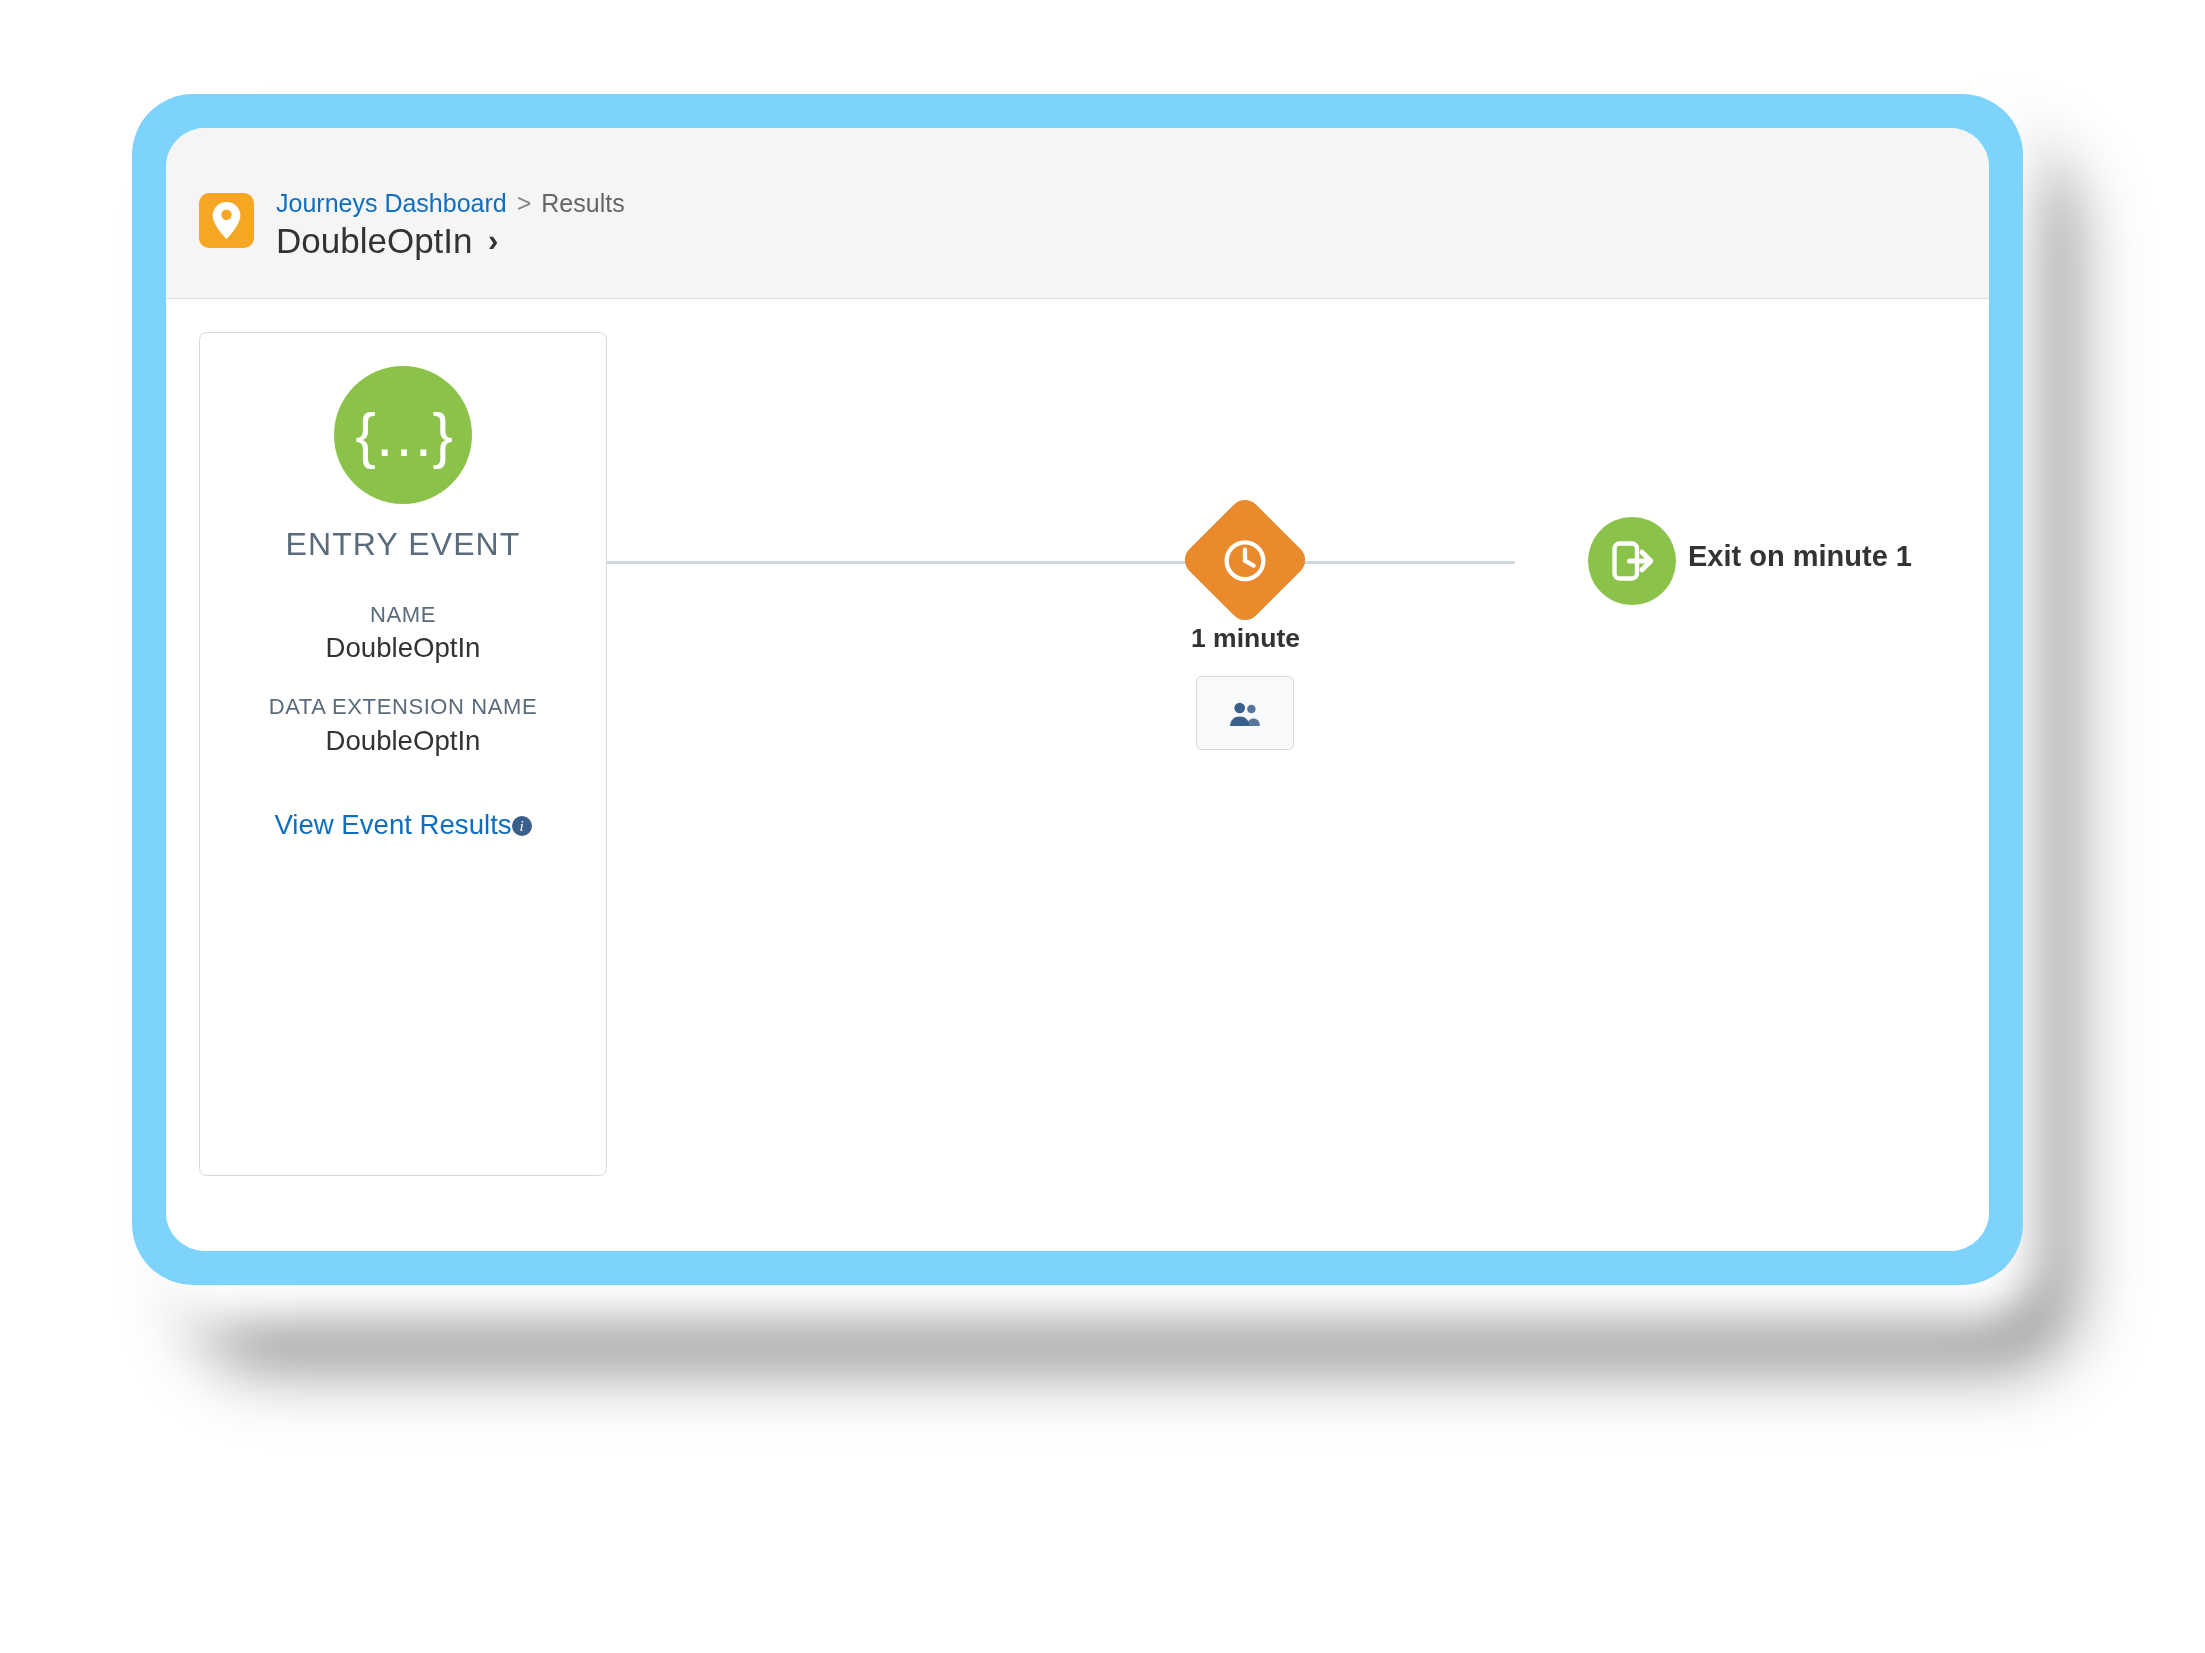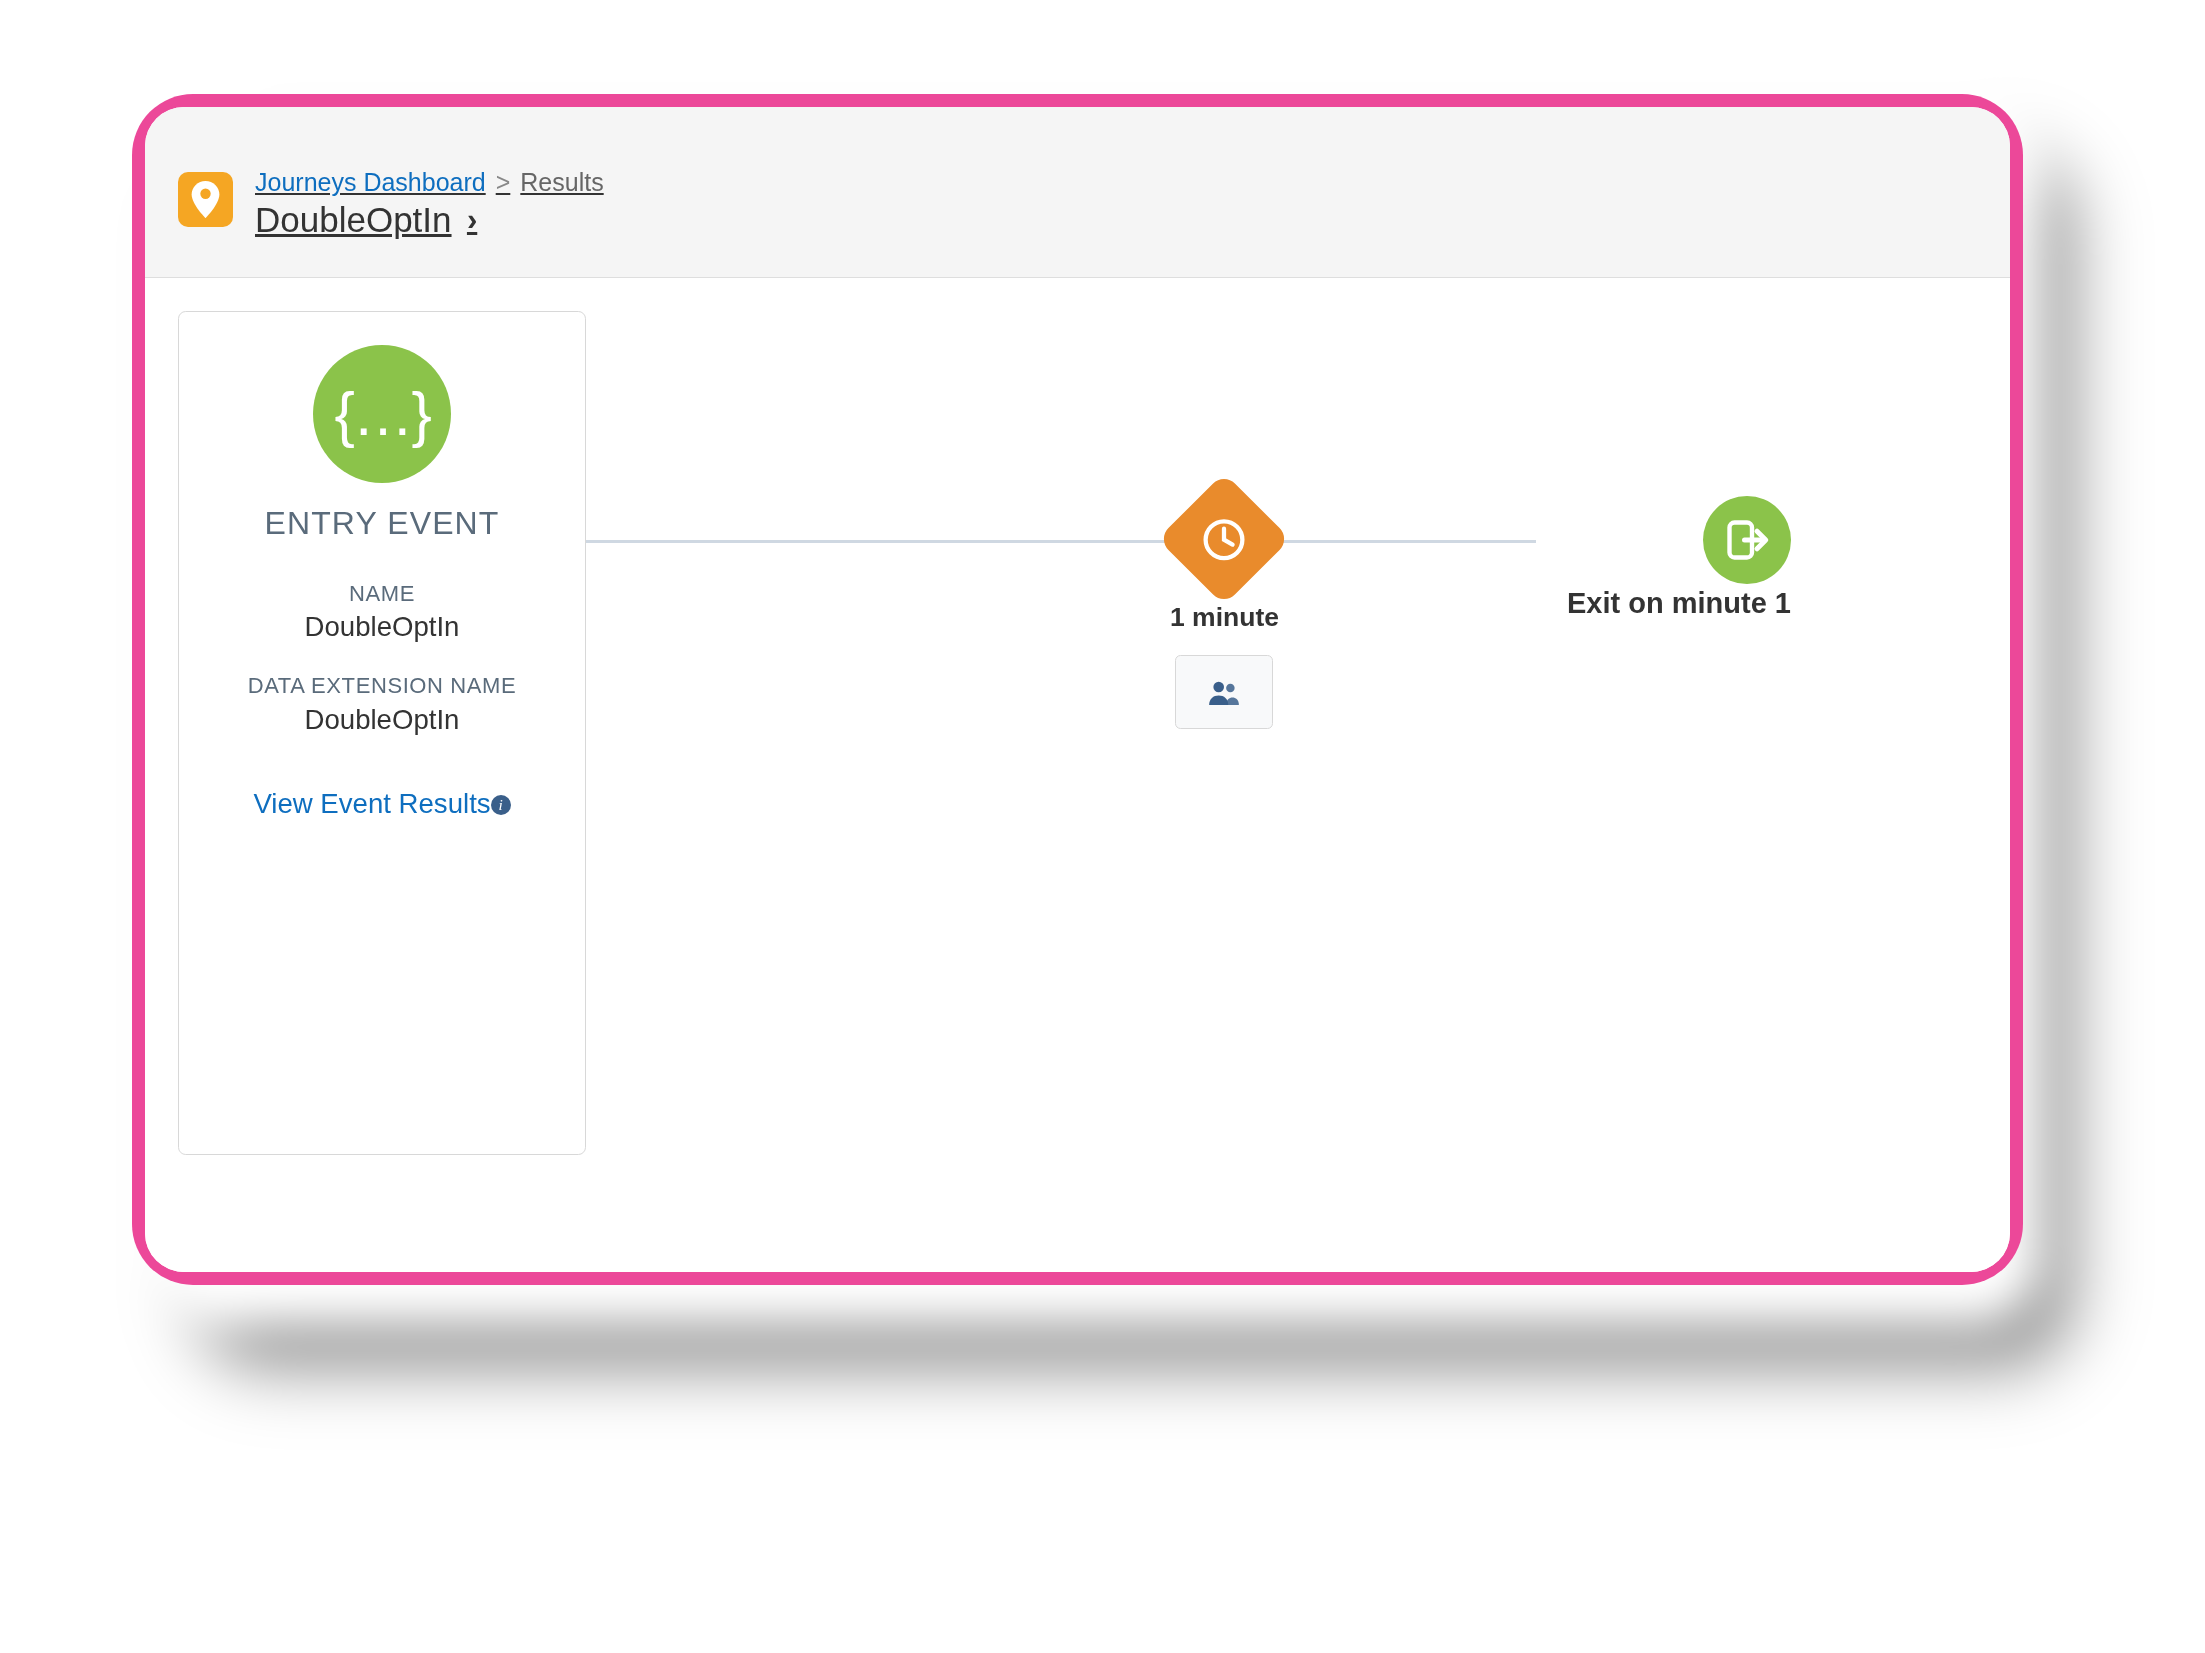--- a/index.html
+++ b/index.html
@@ -30,26 +30,25 @@
     background:transparent;
     filter:blur(22px);
     box-shadow:33px 44px 55px rgba(0,0,0,0.45);
     border-radius:66px;
     z-index:0;
   }
   .tablet{
     position:absolute;
     left:132px;top:94px;
     width:1891px;height:1191px;
-    background:#ec4899;
+    background:#7dd3fc;
     border-radius:61px;
-    padding:13px;
+    padding:34px;
     box-sizing:border-box;
     z-index:1;
-    text-decoration:underline;
   }
   .screen{
     width:100%;height:100%;
     background:var(--bg-canvas);
     border-radius:39px;
     overflow:hidden;
     position:relative;
   }
   .header{
     width:100%;
@@ -190,21 +189,21 @@
     background:var(--green);
     display:flex;align-items:center;justify-content:center;
     margin-top:7.7px;
   }
   .node .label{
     margin-top:25px;
     font-size:26.5px;font-weight:600;color:#333;
     white-space:nowrap;
   }
   .node.exit{
-    flex-direction:column;gap:3px;align-items:flex-end;
+    flex-direction:row;gap:12px;align-items:center;
   }
   .node.exit .label{margin-top:0;font-size:29px;}
   .node.wait .label{margin-top:16px;}
 
   .people-btn{
     margin-top:22px;
     width:96px;height:72px;
     border:1.1px solid var(--border-grey);
     border-radius:5.5px;
     background:#f8f9fa;

